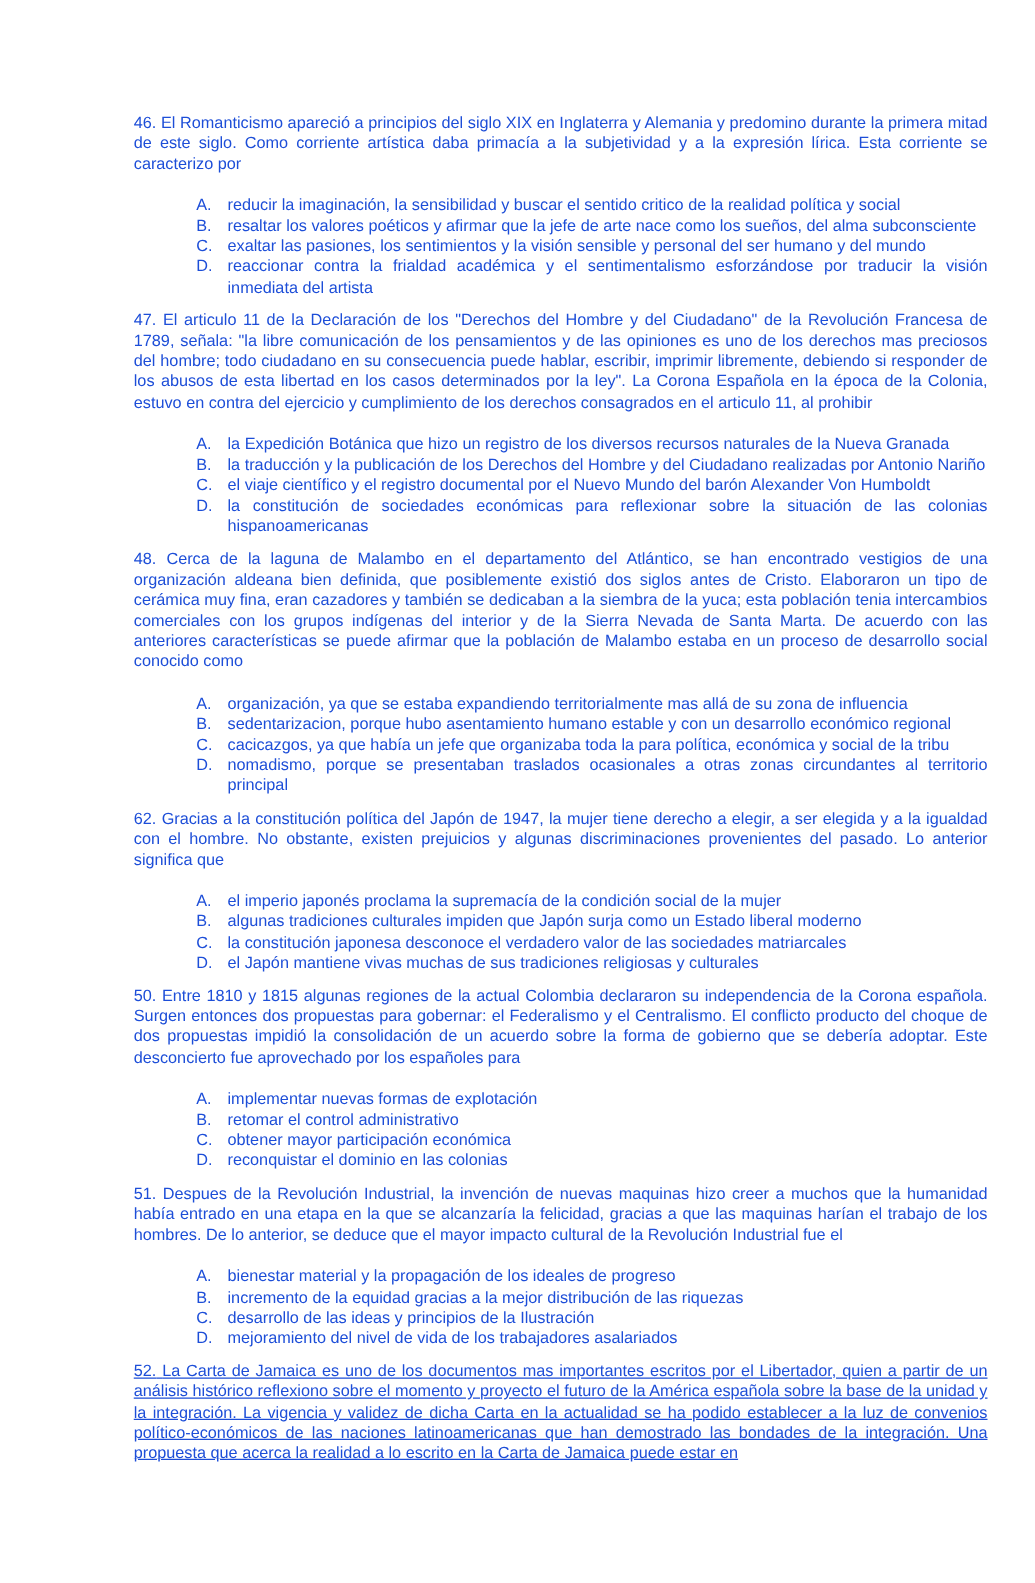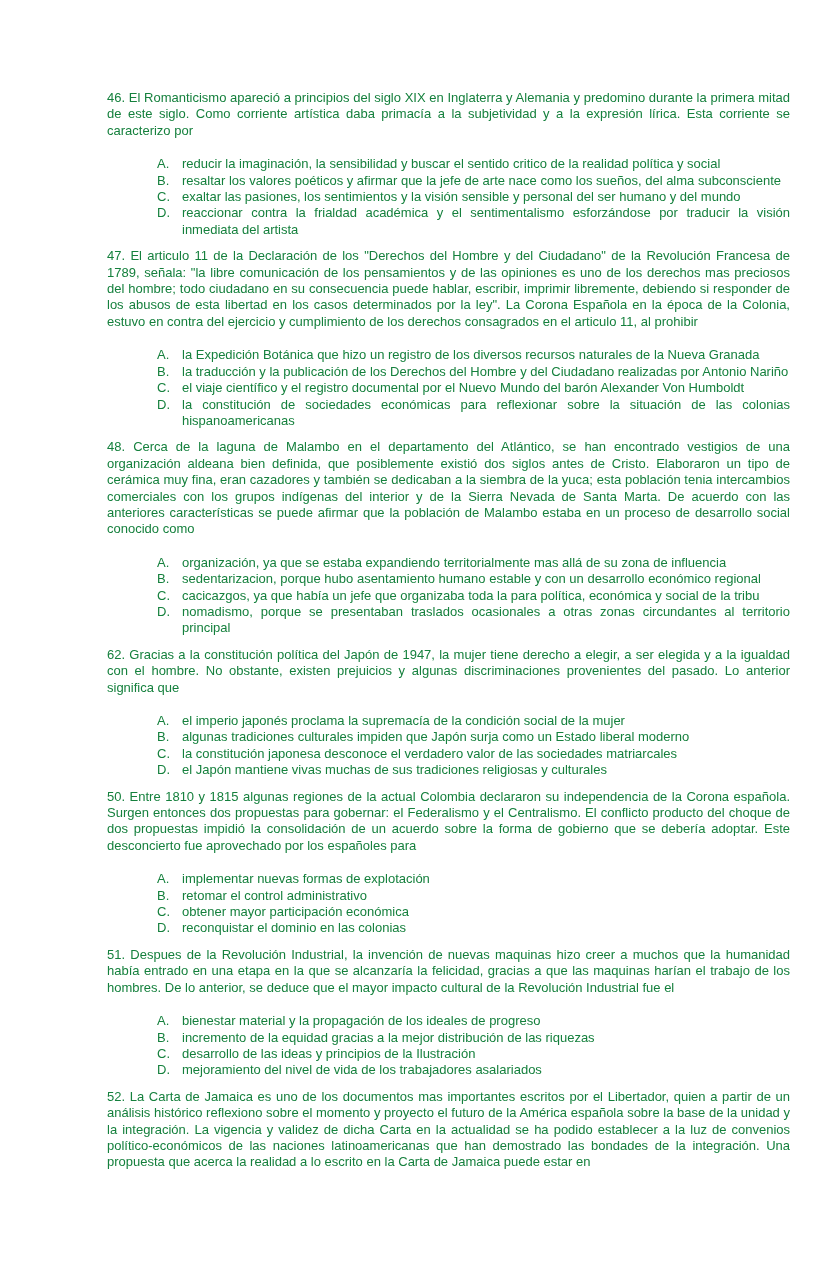--- a/index.html
+++ b/index.html
@@ -11,21 +11,21 @@
     width: 828px;
     height: 1266px;
     overflow: hidden;
     font-family: "Liberation Sans", sans-serif;
   }
   .page {
     box-sizing: border-box;
     width: 828px;
     min-height: 1266px;
     padding: 90px 38px 20px 107px;
-    color: #15803d;
+    color: #1d4ed8;
     font-size: 13px;
     line-height: 16.4px;
   }
   .question {
     margin: 0 0 10px 0;
   }
   .q-text {
     margin: 0 0 17px 0;
     text-align: justify;
   }
@@ -38,20 +38,21 @@
   .opt-letter {
     width: 25px;
     flex-shrink: 0;
   }
   .opt-text {
     flex: 1;
     text-align: justify;
   }
   .question:last-child .q-text {
     margin-bottom: 0;
+    text-decoration: underline;
   }
 </style>
 </head>
 <body>
 
 <div class="page">
 
   <div class="question">
     <p class="q-text"><span>46.</span> <span>El Romanticismo apareció a principios del siglo XIX en Inglaterra y Alemania y predomino durante la primera mitad de este siglo. Como corriente artística daba primacía a la subjetividad y a la expresión lírica. Esta corriente se caracterizo por</span></p>
     <div class="options">

